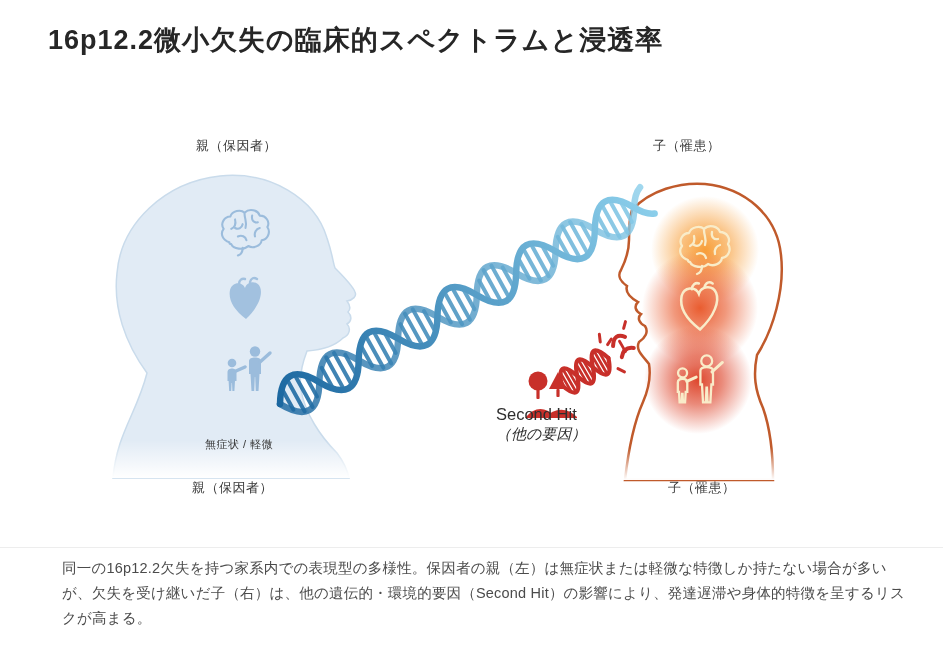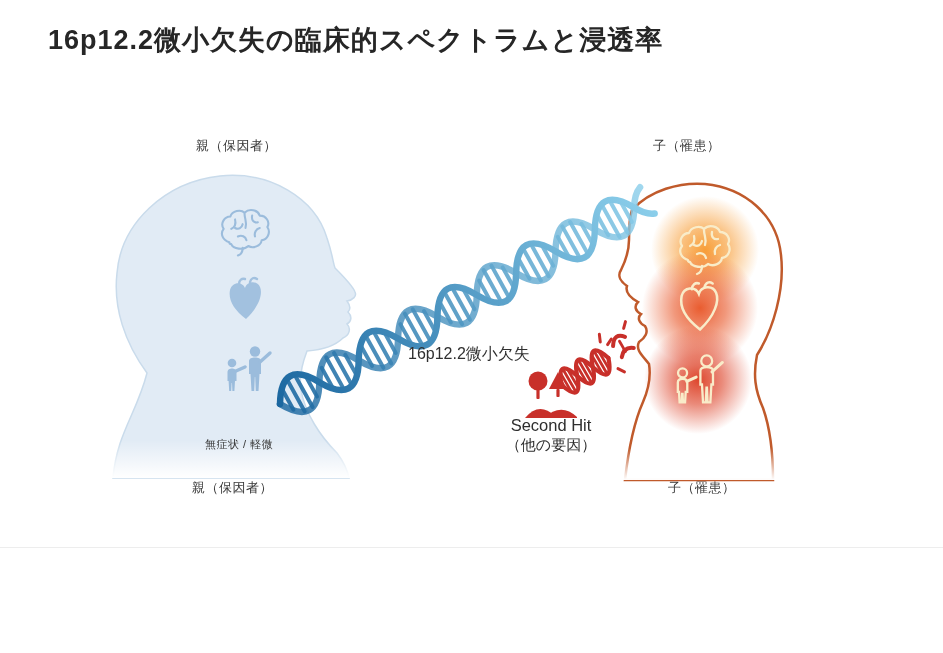--- a/index.html
+++ b/index.html
@@ -15,24 +15,24 @@
   .fig-label{
     font-size:13px;font-weight:500;color:var(--label-text);white-space:nowrap;letter-spacing:.5px;
   }
   .status-label{
     font-size:11px;font-weight:400;color:var(--label-text);white-space:nowrap;letter-spacing:.5px;
   }
   #dna-label{
     left:408px;top:344px;font-size:16px;font-weight:500;color:#2f2f2f;white-space:nowrap;z-index:6;
   }
   #second-hit-box{
-    left:496px;top:416px;width:110px;text-align:center;z-index:6;
+    left:496px;top:405px;width:110px;z-index:6;
   }
   #second-hit-box .sh-main{font-size:16.5px;font-weight:500;color:#2e2e2e;}
-  #second-hit-box .sh-sub{font-size:15px;font-weight:500;color:#2e2e2e;margin-top:1px;}
+  #second-hit-box .sh-sub{font-size:15px;font-weight:500;color:#2e2e2e;margin-top:1px;font-style:italic;}
   #divider{left:0;top:547px;width:943px;height:1px;background:#ededed;}
   #caption{
     left:62px;top:556px;width:846px;font-size:14.5px;line-height:1.72;
     color:var(--caption-text);letter-spacing:.2px;text-align:left;
   }
   svg{display:block;}
   .overflow-vis{overflow:visible;}
 </style>
 </head>
 <body>
@@ -173,21 +173,20 @@
           <line x1="369" y1="18.5" x2="369" y2="41.5"></line>
           <line x1="378" y1="11.5" x2="378" y2="48.5"></line>
           <line x1="387" y1="11.5" x2="387" y2="48.5"></line>
           <line x1="396" y1="18.5" x2="396" y2="41.5"></line>
         </g>
       <path d="M 0 30 C 15 4 30 4 45 30 C 60 56 75 56 90 30 C 105 4 120 4 135 30 C 150 56 165 56 180 30 C 195 4 210 4 225 30 C 240 56 255 56 270 30 C 285 4 300 4 315 30 C 330 56 345 56 360 30 C 375 4 390 4 405 30 C 410 39 415 43 420 45" fill="none" stroke="url(#dnaGrad)" stroke-width="6.5" stroke-linecap="round"></path>
       <path d="M 0 30 C 15 56 30 56 45 30 C 60 4 75 4 90 30 C 105 56 120 56 135 30 C 150 4 165 4 180 30 C 195 56 210 56 225 30 C 240 4 255 4 270 30 C 285 56 300 56 315 30 C 330 4 345 4 360 30 C 375 56 390 56 405 30 C 410 21 415 17 420 15" fill="none" stroke="url(#dnaGrad)" stroke-width="6.5" stroke-linecap="round" opacity="0.82"></path>
     </svg>
   </div>
 
-  <div class="abs" id="dna-label">16p12.2微小欠失</div>
 
   <svg class="abs overflow-vis" style="left:552px;top:324px;z-index:5;" width="92" height="74" viewBox="0 0 92 74">
     <g transform="rotate(-30 46 40)" style="stroke:var(--second-hit-red)" fill="none" stroke-linecap="round">
       <path d="M 4 40 C 10 22 16 22 22 40 C 28 58 34 58 40 40 C 46 22 52 22 58 40" stroke-width="4.2"></path>
       <path d="M 4 40 C 10 58 16 58 22 40 C 28 22 34 22 40 40 C 46 58 52 58 58 40" stroke-width="4.2"></path>
       <g stroke-width="2.8">
         <line x1="9" y1="29.7" x2="9" y2="50.3"></line>
         <line x1="13" y1="26.5" x2="13" y2="53.5"></line>
         <line x1="17" y1="29.7" x2="17" y2="50.3"></line>
         <line x1="27" y1="29.7" x2="27" y2="50.3"></line>
@@ -224,14 +223,15 @@
     <div class="sh-main">Second Hit</div>
     <div class="sh-sub">（他の要因）</div>
   </div>
 
   <div class="abs status-label" style="left:205px;top:437px;z-index:6;">無症状 / 軽微</div>
 
   <div class="abs fig-label" style="left:192px;top:479px;">親（保因者）</div>
   <div class="abs fig-label" style="left:668px;top:479px;">子（罹患）</div>
 
   <div class="abs" id="divider"></div>
+  <div class="abs" id="caption">同一の16p12.2欠失を持つ家系内での表現型の多様性。保因者の親（左）は無症状または軽微な特徴しか持たない場合が多いが、欠失を受け継いだ子（右）は、他の遺伝的・環境的要因（Second Hit）の影響により、発達遅滞や身体的特徴を呈するリスクが高まる。</div>
 
 </div>
 
 </body></html>

